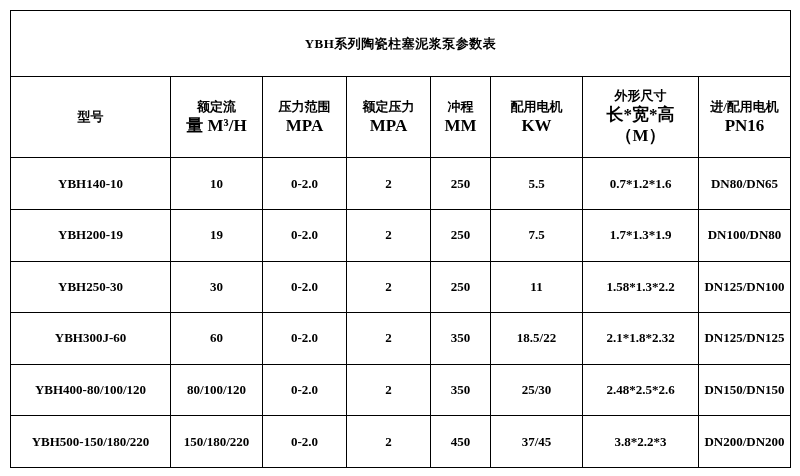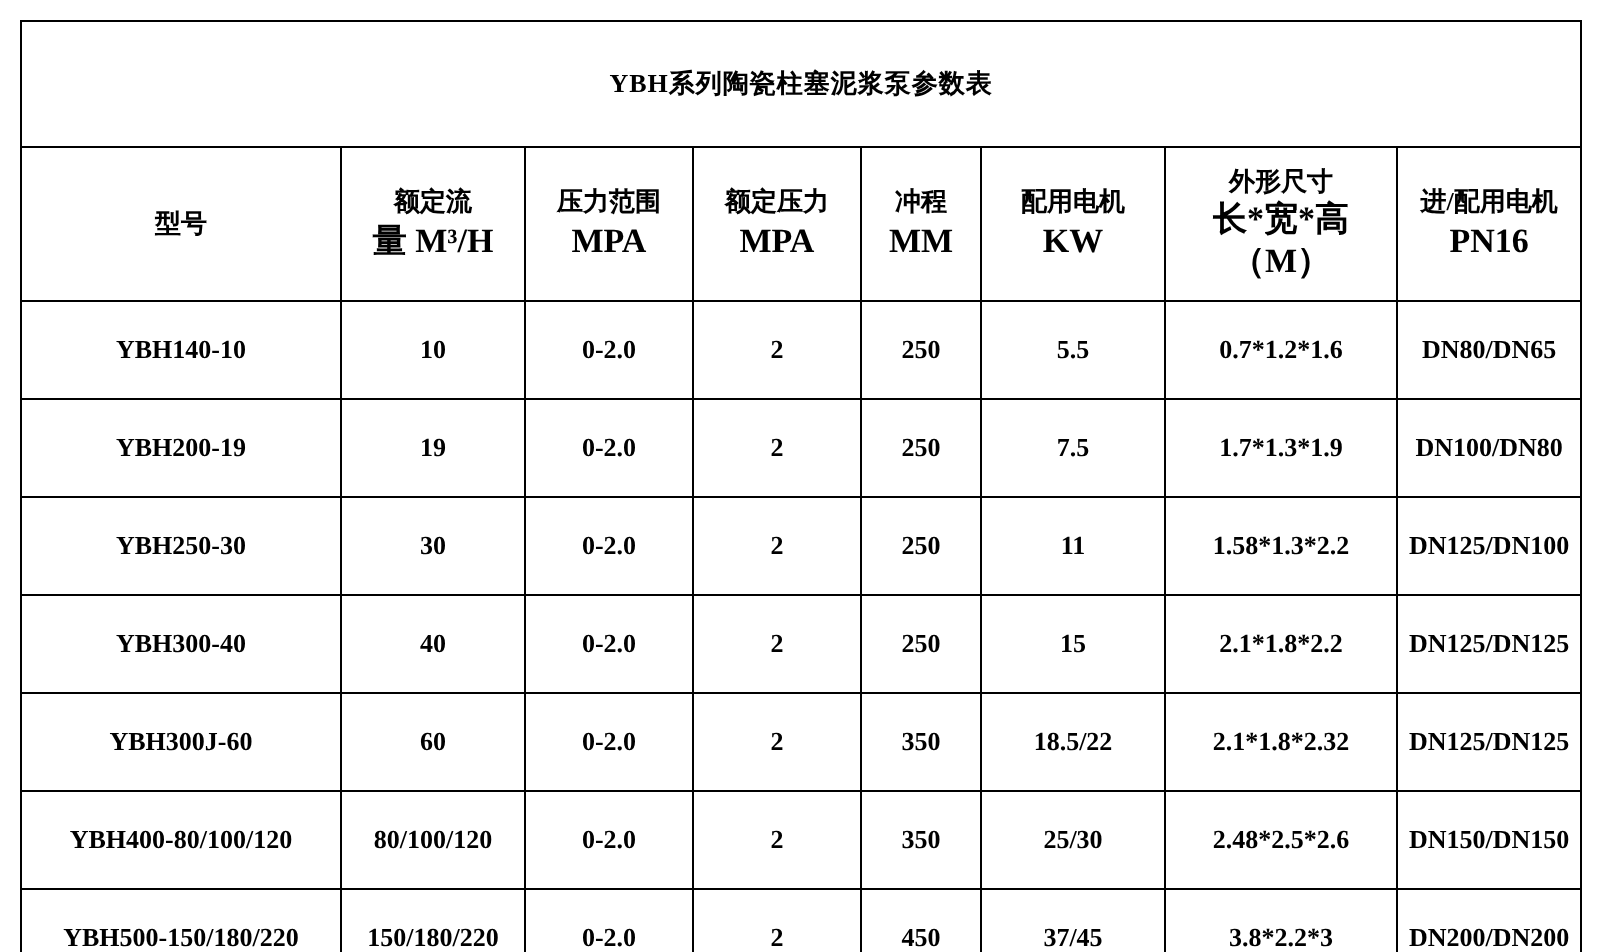--- a/index.html
+++ b/index.html
@@ -145,30 +145,20 @@
         <td>YBH250-30</td>
         <td>30</td>
         <td>0-2.0</td>
         <td>2</td>
         <td>250</td>
         <td>11</td>
         <td>1.58*1.3*2.2</td>
         <td>DN125/DN100</td>
       </tr>
 
-      <tr class="body-row">
-        <td>YBH300-40</td>
-        <td>40</td>
-        <td>0-2.0</td>
-        <td>2</td>
-        <td>250</td>
-        <td>15</td>
-        <td>2.1*1.8*2.2</td>
-        <td>DN125/DN125</td>
-      </tr>
 
       <tr class="body-row">
         <td>YBH300J-60</td>
         <td>60</td>
         <td>0-2.0</td>
         <td>2</td>
         <td>350</td>
         <td>18.5/22</td>
         <td>2.1*1.8*2.32</td>
         <td>DN125/DN125</td>

